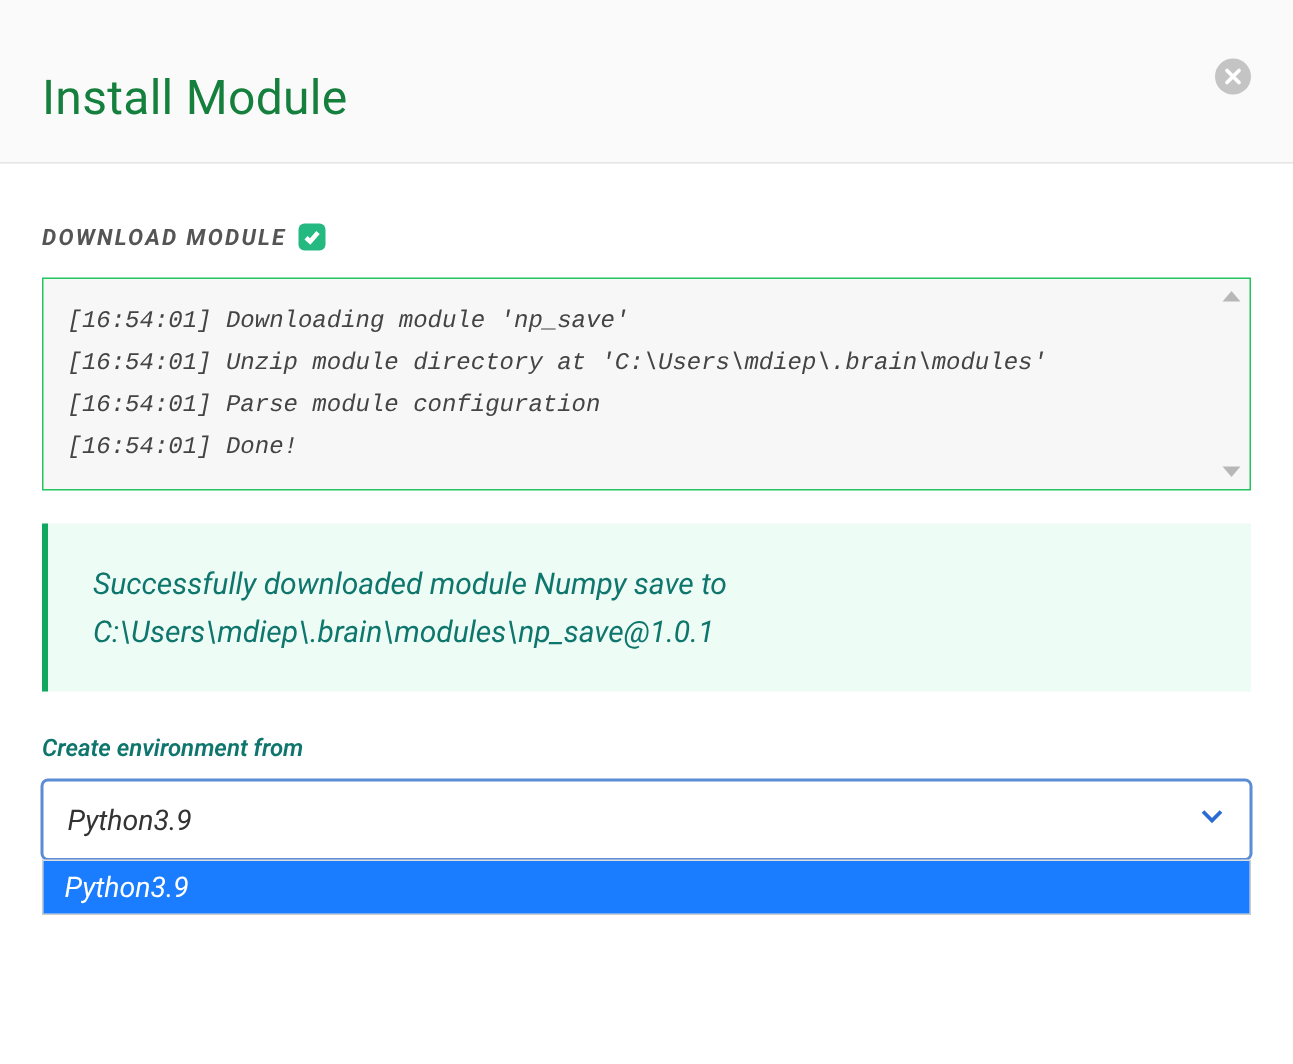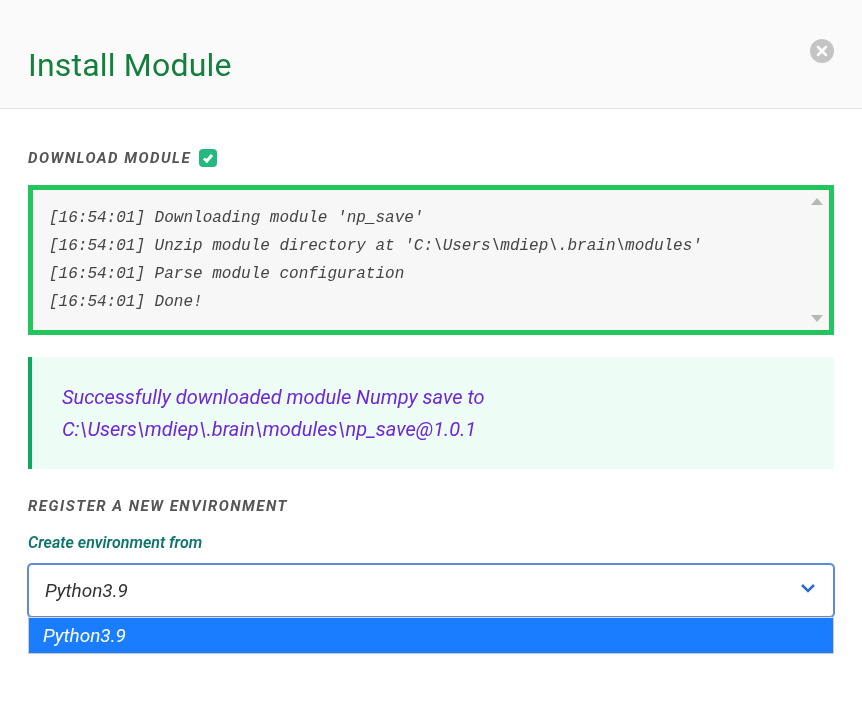--- a/index.html
+++ b/index.html
@@ -82,21 +82,21 @@
     }
     .check-badge svg {
       width: 12px;
       height: 12px;
       stroke: #fff;
       stroke-width: 3;
       fill: none;
     }
     .log-console {
       background: #f7f7f7;
-      border: 5px solid #22c55e;
+      border: 1px solid #22c55e;
       padding: 14px 16px;
       font-family: "Consolas", "Monaco", "Courier New", monospace;
       font-size: 16px;
       color: #444;
       line-height: 1.75;
       position: relative;
       margin-bottom: 22px;
       min-height: 120px;
       white-space: pre;
       overflow: auto;
@@ -114,21 +114,21 @@
       border-bottom: 7px solid #b8b8b8;
     }
     .log-scroll-down {
       bottom: 8px;
       border-top: 7px solid #b8b8b8;
     }
     .success-banner {
       background: #edfcf4;
       border-left: 4px solid #10a85f;
       padding: 24px 30px;
-      color: #6d28d9;
+      color: #0f766e;
       font-size: 20px;
       line-height: 1.6;
       margin-bottom: 28px;
     }
     .field-label {
       font-size: 16px;
       font-weight: 600;
       color: #0f766e;
       margin-bottom: 12px;
     }
@@ -208,23 +208,20 @@
 
     <div class="log-console"><span class="log-scroll-up"></span><span id="log-content">[16:54:01] Downloading module 'np_save'
 [16:54:01] Unzip module directory at 'C:\Users\mdiep\.brain\modules'
 [16:54:01] Parse module configuration
 [16:54:01] Done!</span><span class="log-scroll-down"></span></div>
 
     <div class="success-banner">
       <span>Successfully downloaded module Numpy save to C:\Users\mdiep\.brain\modules\np_save@1.0.1</span>
     </div>
 
-    <div class="section-heading">
-      <span>REGISTER A NEW ENVIRONMENT</span>
-    </div>
 
     <div class="field-label">Create environment from</div>
 
     <div class="select-wrapper">
       <div class="select-box">
         <span>Python3.9</span>
         <span class="chevron">
           <svg viewBox="0 0 18 18">
               <polyline points="3,6 9,12 15,6"></polyline>
             </svg>

